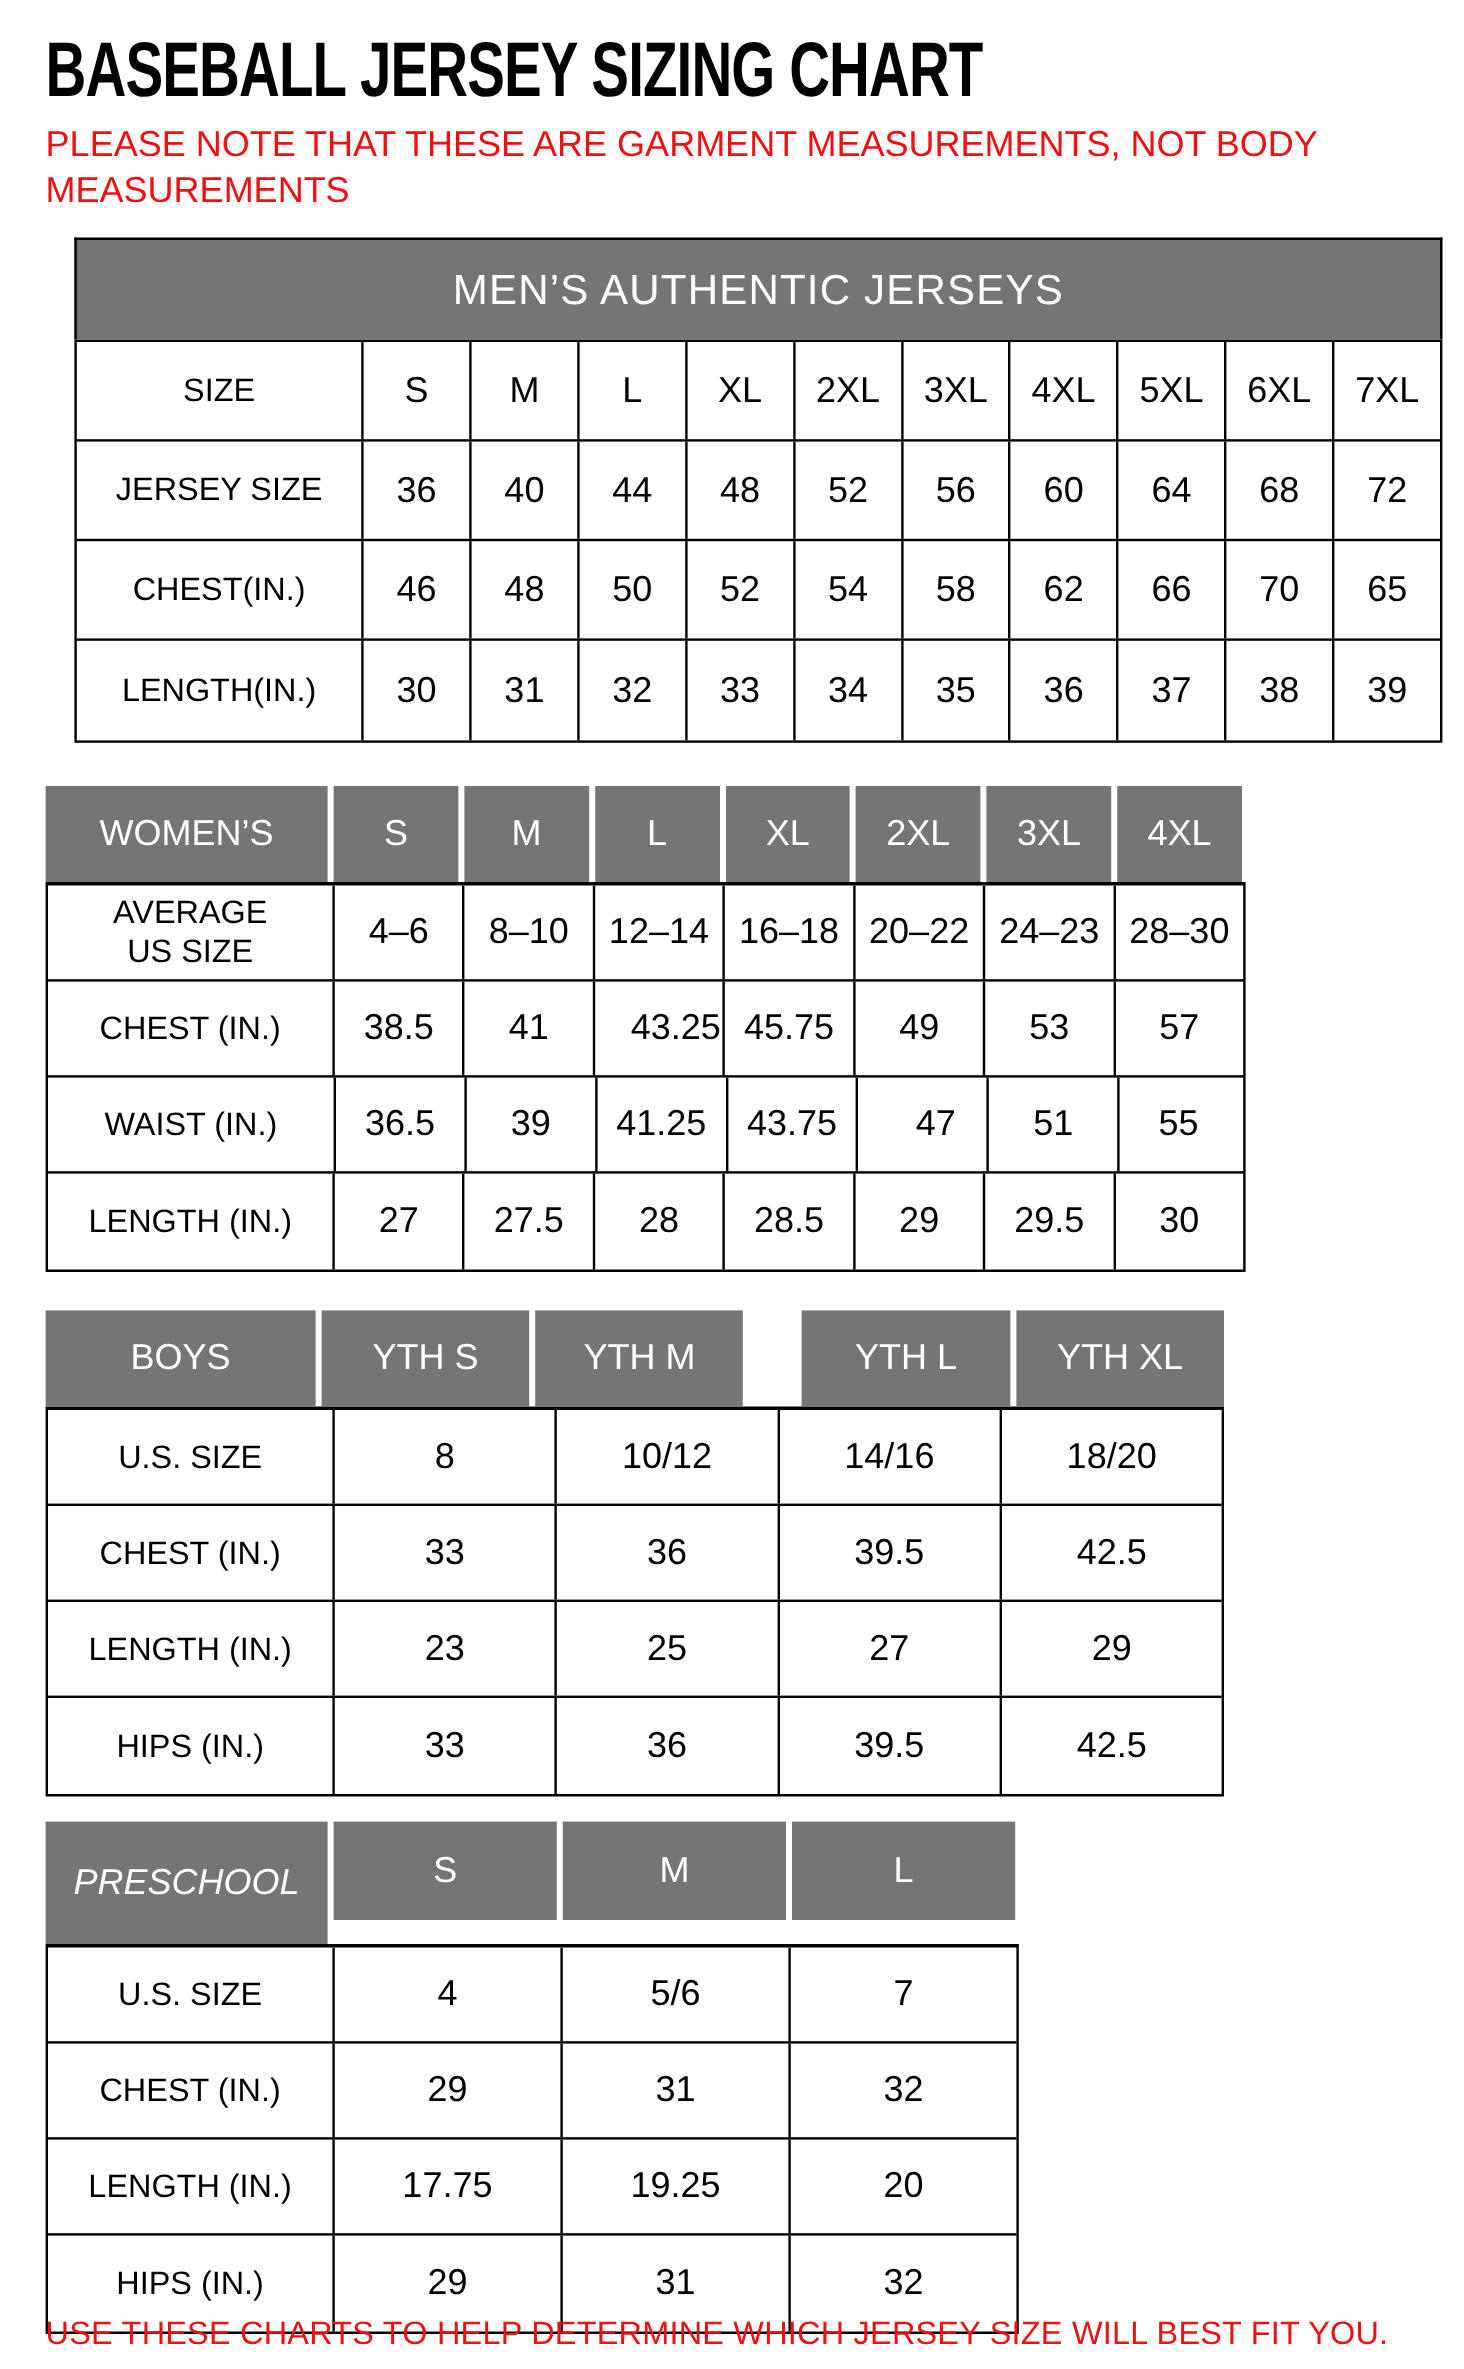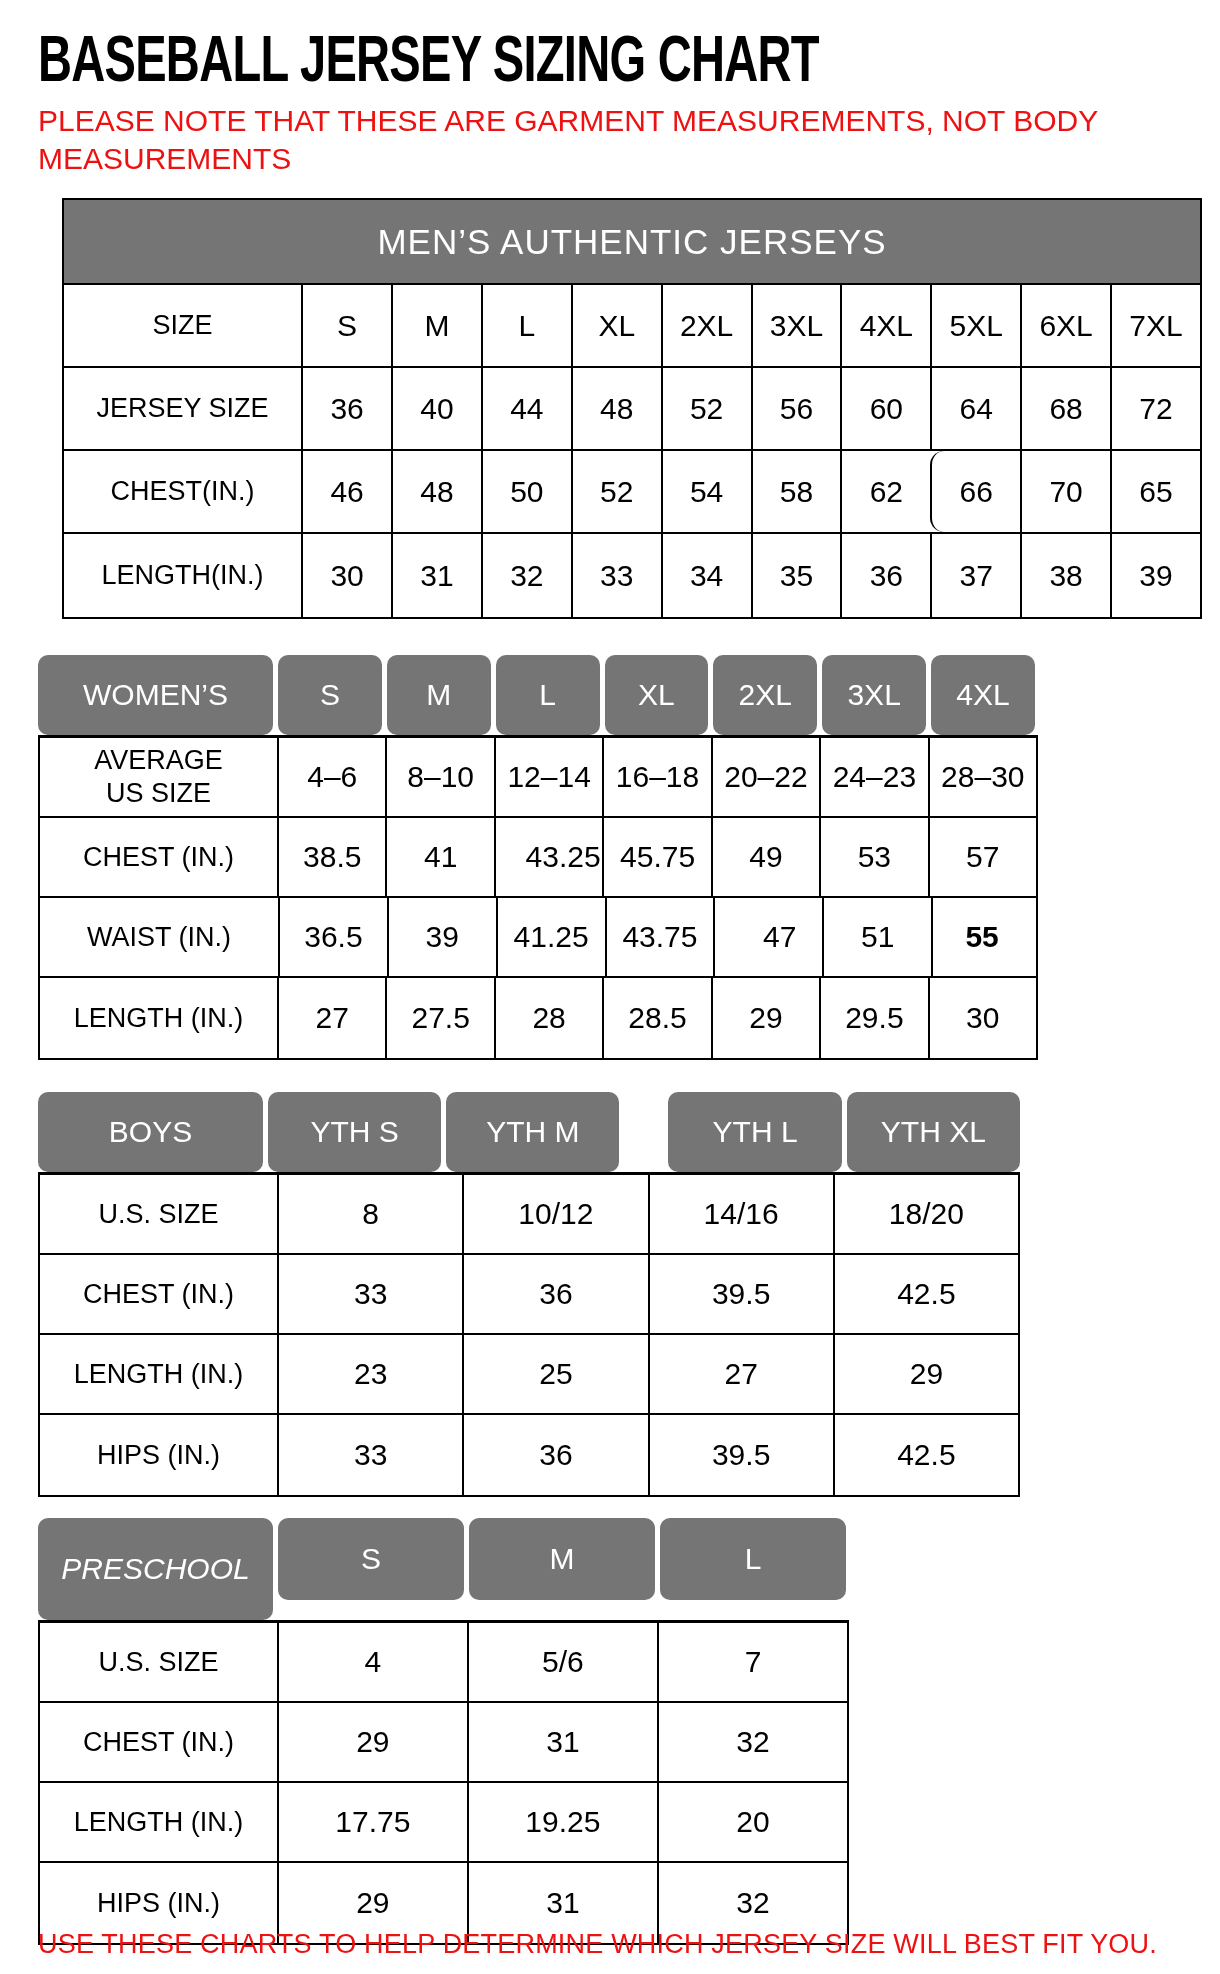--- a/index.html
+++ b/index.html
@@ -62,21 +62,20 @@
     background:#fff;
   }
   .banner-cell{
     box-sizing:border-box;
     background:var(--gray);
     color:#fff;
     font-size:30px;
     display:flex;
     align-items:center;
     justify-content:center;
-    border-radius:10px;
   }
   .tbody{
     box-sizing:border-box;
     border:2px solid #000;
     background:#fff;
   }
   .tbody.celled{ border-top:3px solid #000; }
   .tbody.merged{ border-top:2px solid #000; }
   .trow{ display:flex; box-sizing:border-box; }
   .trow:not(:last-child){ border-bottom:2px solid #000; }
@@ -134,21 +133,21 @@
           </div>
           <div class="trow" style="height: 83px;">
             <div class="cell label-cell" style="width: 238px;">CHEST(IN.)</div>
             <div class="cell data-cell" style="width: 90.2px;">46</div>
             <div class="cell data-cell" style="width: 90.2px;">48</div>
             <div class="cell data-cell" style="width: 90.2px;">50</div>
             <div class="cell data-cell" style="width: 90.2px;">52</div>
             <div class="cell data-cell" style="width: 90.2px;">54</div>
             <div class="cell data-cell" style="width: 90.2px;">58</div>
             <div class="cell data-cell" style="width: 90.2px;">62</div>
-            <div class="cell data-cell" style="width: 90.2px; border-radius: 14px;">66</div>
+            <div class="cell data-cell" style="width: 90.2px;">66</div>
             <div class="cell data-cell" style="width: 90.2px;">70</div>
             <div class="cell data-cell" style="width: 90.2px;">65</div>
           </div>
           <div class="trow" style="height: 83px;">
             <div class="cell label-cell" style="width: 238px;">LENGTH(IN.)</div>
             <div class="cell data-cell" style="width: 90.2px;">30</div>
             <div class="cell data-cell" style="width: 90.2px;">31</div>
             <div class="cell data-cell" style="width: 90.2px;">32</div>
             <div class="cell data-cell" style="width: 90.2px;">33</div>
             <div class="cell data-cell" style="width: 90.2px;">34</div>
@@ -194,21 +193,21 @@
             <div class="cell data-cell" style="width: 108.857px;">57</div>
           </div>
           <div class="trow" style="height: 80px;">
             <div class="cell label-cell" style="width: 238px;">WAIST (IN.)</div>
             <div class="cell data-cell" style="width: 108.857px;">36.5</div>
             <div class="cell data-cell" style="width: 108.857px;">39</div>
             <div class="cell data-cell" style="width: 108.857px;">41.25</div>
             <div class="cell data-cell" style="width: 108.857px;">43.75</div>
             <div class="cell data-cell" style="width: 108.857px; padding-left: 22px;">47</div>
             <div class="cell data-cell" style="width: 108.857px;">51</div>
-            <div class="cell data-cell" style="width: 100px; font-weight: bold;">55</div>
+            <div class="cell data-cell" style="width: 100px;">55</div>
           </div>
           <div class="trow" style="height: 80px;">
             <div class="cell label-cell" style="width: 238px;">LENGTH (IN.)</div>
             <div class="cell data-cell" style="width: 108.857px;">27</div>
             <div class="cell data-cell" style="width: 108.857px;">27.5</div>
             <div class="cell data-cell" style="width: 108.857px;">28</div>
             <div class="cell data-cell" style="width: 108.857px;">28.5</div>
             <div class="cell data-cell" style="width: 108.857px;">29</div>
             <div class="cell data-cell" style="width: 108.857px;">29.5</div>
             <div class="cell data-cell" style="width: 108.857px;">30</div>

